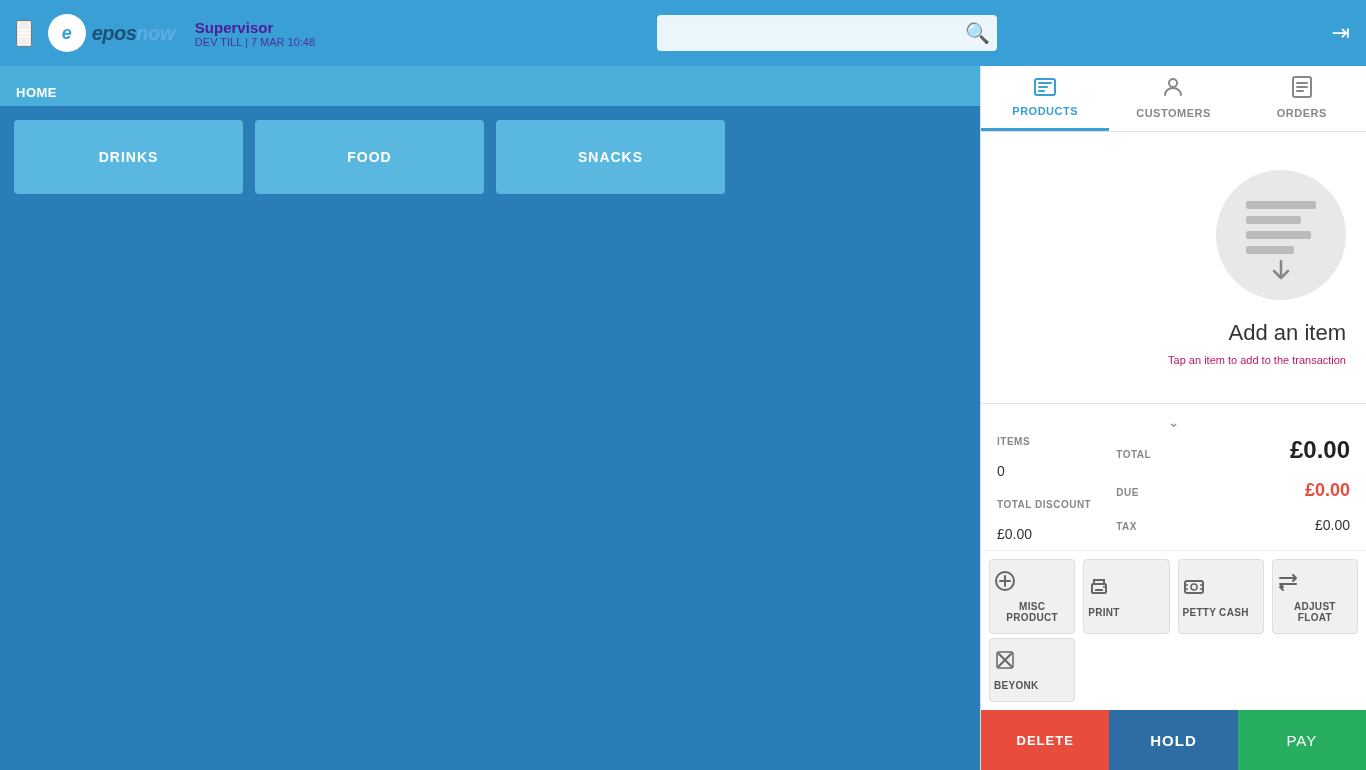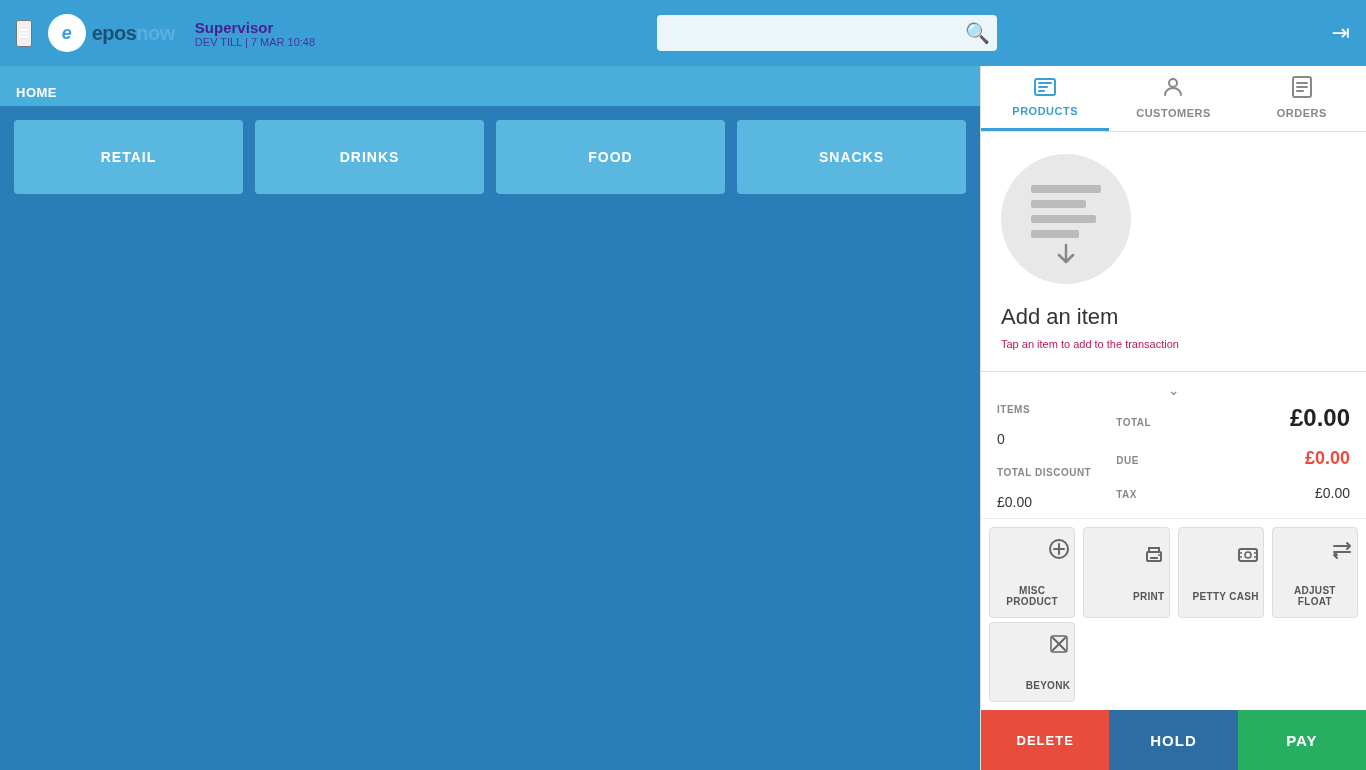--- a/index.html
+++ b/index.html
@@ -16,21 +16,21 @@
       flex-shrink: 0;
     }
     .hamburger-icon { color: white; font-size: 20px; cursor: pointer; }
     .logo-area { display: flex; align-items: center; gap: 6px; }
     .logo-circle {
       width: 38px; height: 38px; background: white; border-radius: 50%;
       display: flex; align-items: center; justify-content: center;
     }
     .logo-e { color: #3a9fd5; font-weight: 900; font-size: 18px; font-style: italic; }
     .logo-text { color: white; font-size: 20px; font-weight: bold; letter-spacing: -0.5px; }
-    .logo-text span { color: #1a5276; }
+    .logo-text span { color: #1a5276; font-style: italic; }
     .supervisor-info { color: #4c1d95; margin-left: 4px; }
     .supervisor-name { font-size: 15px; font-weight: bold; }
     .supervisor-sub { font-size: 11px; opacity: 0.85; }
     .search-area {
       flex: 1; display: flex; align-items: center; justify-content: center;
     }
     .search-bar {
       width: 340px; height: 36px; border-radius: 4px; border: none;
       padding: 0 12px; font-size: 14px; background: rgba(255,255,255,0.9);
       outline: none;
@@ -73,21 +73,21 @@
     .tab-item {
       flex: 1; display: flex; flex-direction: column; align-items: center;
       justify-content: center; gap: 4px; cursor: pointer; border-bottom: 3px solid transparent;
       font-size: 11px; font-weight: bold; letter-spacing: 0.5px; color: #888;
     }
     .tab-item.active { color: #3a9fd5; border-bottom-color: #3a9fd5; }
     .tab-icon { font-size: 20px; }
 
     
     .add-item-area {
-      flex: 1; display: flex; flex-direction: column; align-items: flex-start;
+      flex: 1; display: flex; flex-direction: column; align-items: flex-end;
       justify-content: center; background: white; padding: 20px;
     }
     .add-item-illustration {
       width: 130px; height: 130px; border-radius: 50%; background: #e8e8e8;
       display: flex; align-items: center; justify-content: center; margin-bottom: 20px;
       position: relative; overflow: hidden;
     }
     .arrow-down-icon { position: absolute; bottom: 18px; color: #888; font-size: 22px; }
     .add-item-title { font-size: 22px; color: #333; margin-bottom: 8px; }
     .add-item-sub { font-size: 11px; color: #be185d; text-align: center; }
@@ -106,22 +106,22 @@
     .summary-value-large { font-size: 24px; font-weight: bold; color: #222; }
     .summary-value-red { font-size: 18px; color: #e74c3c; font-weight: bold; }
     .divider-line { width: 1px; background: #e0e0e0; margin: 0 12px; }
 
     
     .action-buttons {
       display: grid; grid-template-columns: repeat(4, 1fr); gap: 8px;
       padding: 8px 8px 4px; background: white; border-top: 1px solid #eee;
     }
     .action-btn {
-      display: flex; flex-direction: column; align-items: flex-end; justify-content: center;
-      gap: 20px; background: #f0f0f0; border: 1px solid #ddd; border-radius: 4px;
+      display: flex; flex-direction: column; align-items: flex-start; justify-content: center;
+      gap: 4px; background: #f0f0f0; border: 1px solid #ddd; border-radius: 4px;
       padding: 10px 4px; cursor: pointer; font-size: 10px; color: #555;
       letter-spacing: 0.3px; font-weight: bold;
     }
     .action-icon { font-size: 20px; color: #666; }
     .action-row2 {
       display: grid; grid-template-columns: repeat(4, 1fr); gap: 8px;
       padding: 0 8px 8px; background: white;
     }
 
     
@@ -132,21 +132,21 @@
     .btn-delete {
       background: #e74c3c; color: white; border: none; font-size: 13px;
       font-weight: bold; letter-spacing: 1px; cursor: pointer;
     }
     .btn-hold {
       background: #2e6da4; color: white; border: none; font-size: 15px;
       font-weight: bold; letter-spacing: 1px; cursor: pointer;
     }
     .btn-pay {
       background: #27ae60; color: white; border: none; font-size: 15px;
-      font-weight: bold; letter-spacing: 1px; cursor: pointer;
+      font-weight: normal; letter-spacing: 1px; cursor: pointer;
     }
 
     .summary-row { display: flex; align-items: flex-start; gap: 0; }
   </style>
 </head>
 <body>
 
 <div class="top-header">
   <button class="hamburger-icon">≡</button>
   <div class="logo-area">
@@ -168,21 +168,20 @@
   <button class="logout-btn">⇥</button>
 </div>
 
 <div class="main-layout">
 
   <div class="left-panel">
     <div class="breadcrumb-bar">
       <span class="breadcrumb-text">HOME</span>
     </div>
     <div class="category-grid">
-      <button class="category-btn">RETAIL</button>
       <button class="category-btn">DRINKS</button>
       <button class="category-btn">FOOD</button>
       <button class="category-btn">SNACKS</button>
     </div>
   </div>
 
   <div class="right-panel">
 
     <div class="right-tabs">
       <div class="tab-item active">

